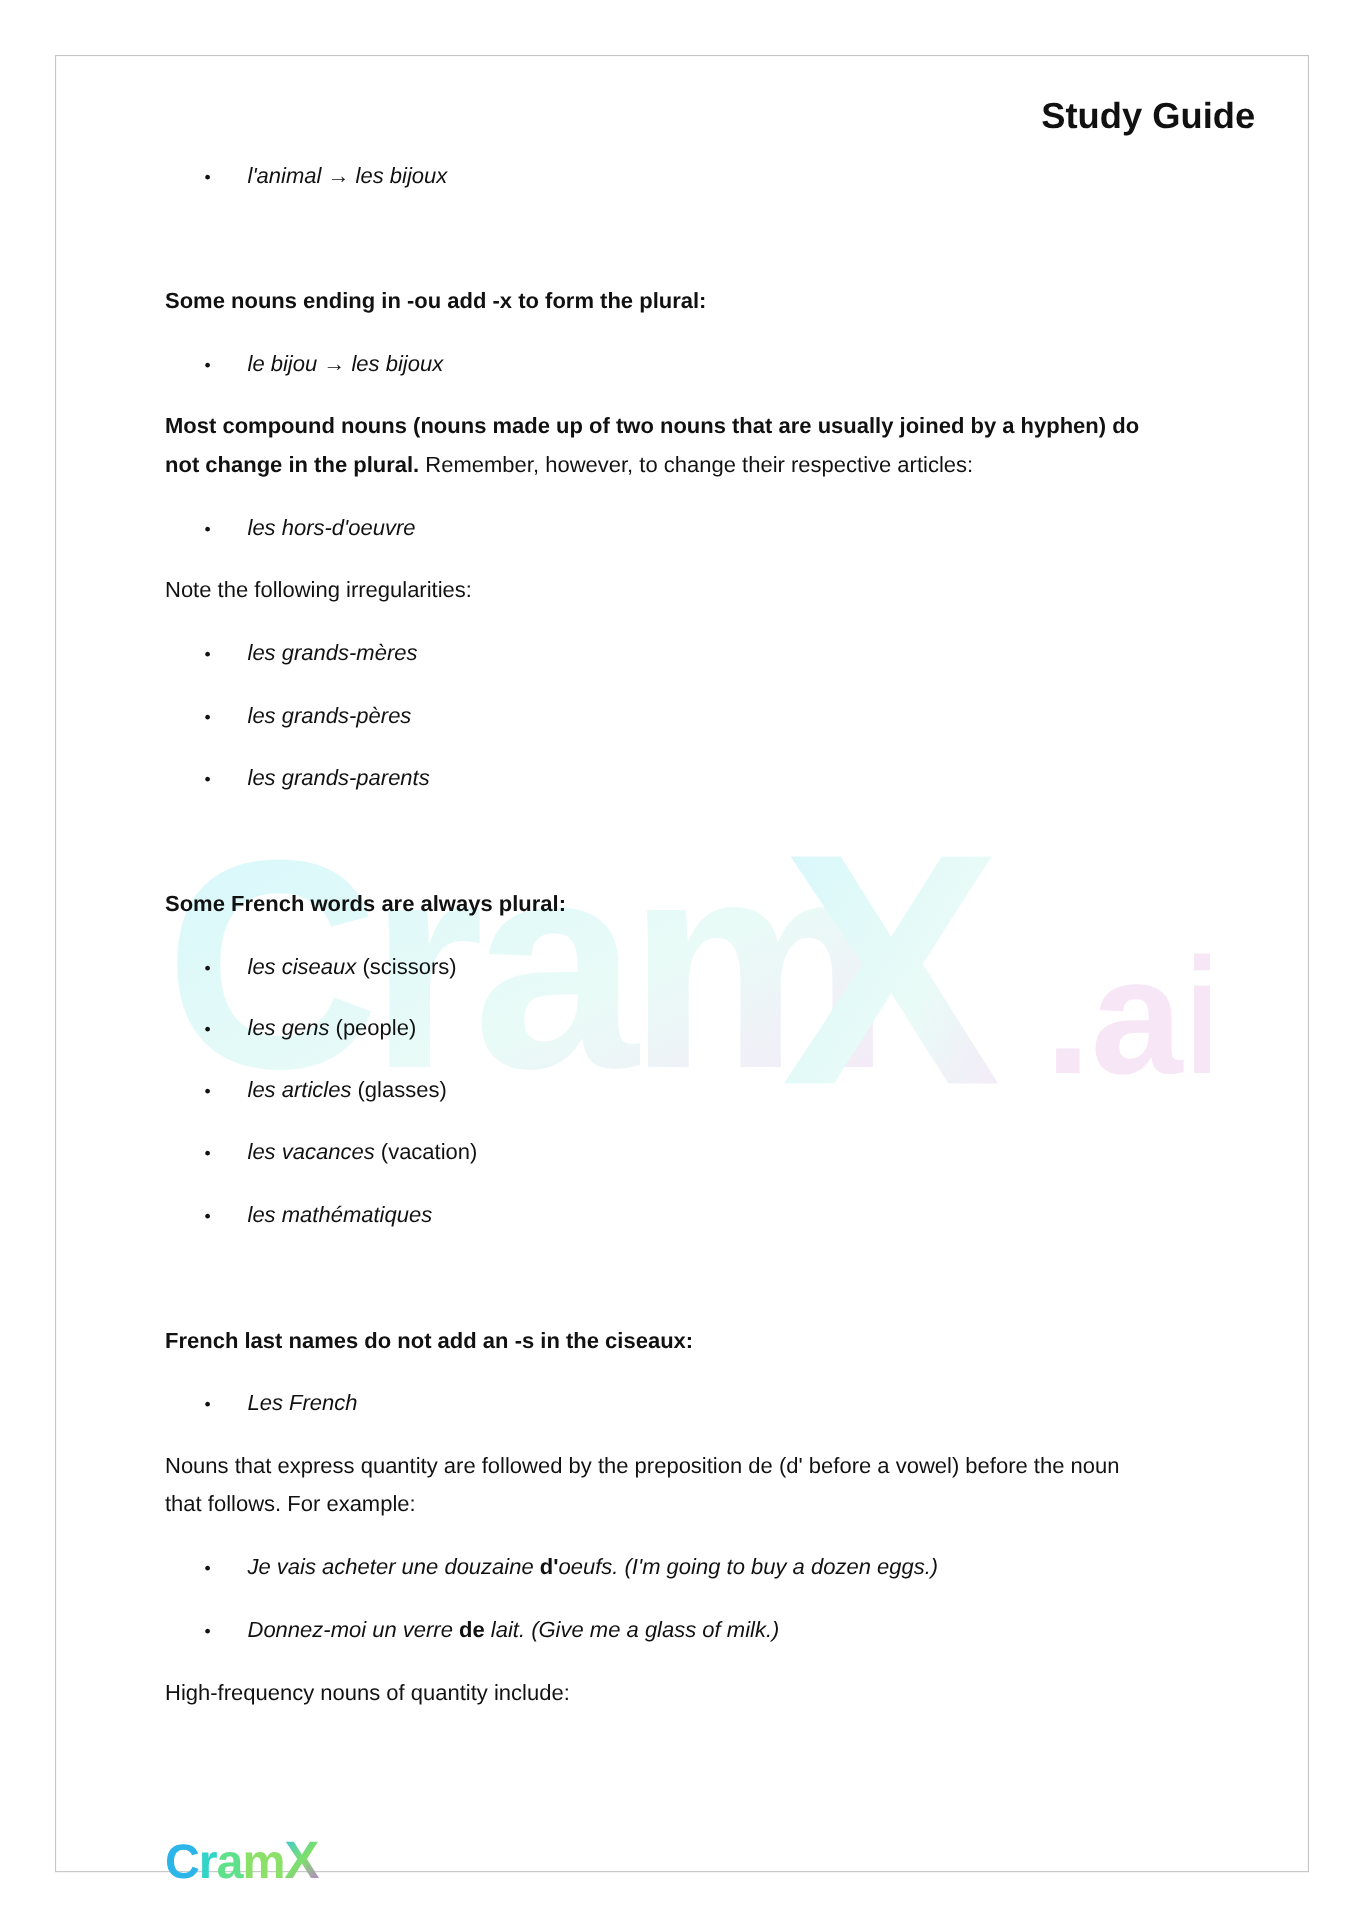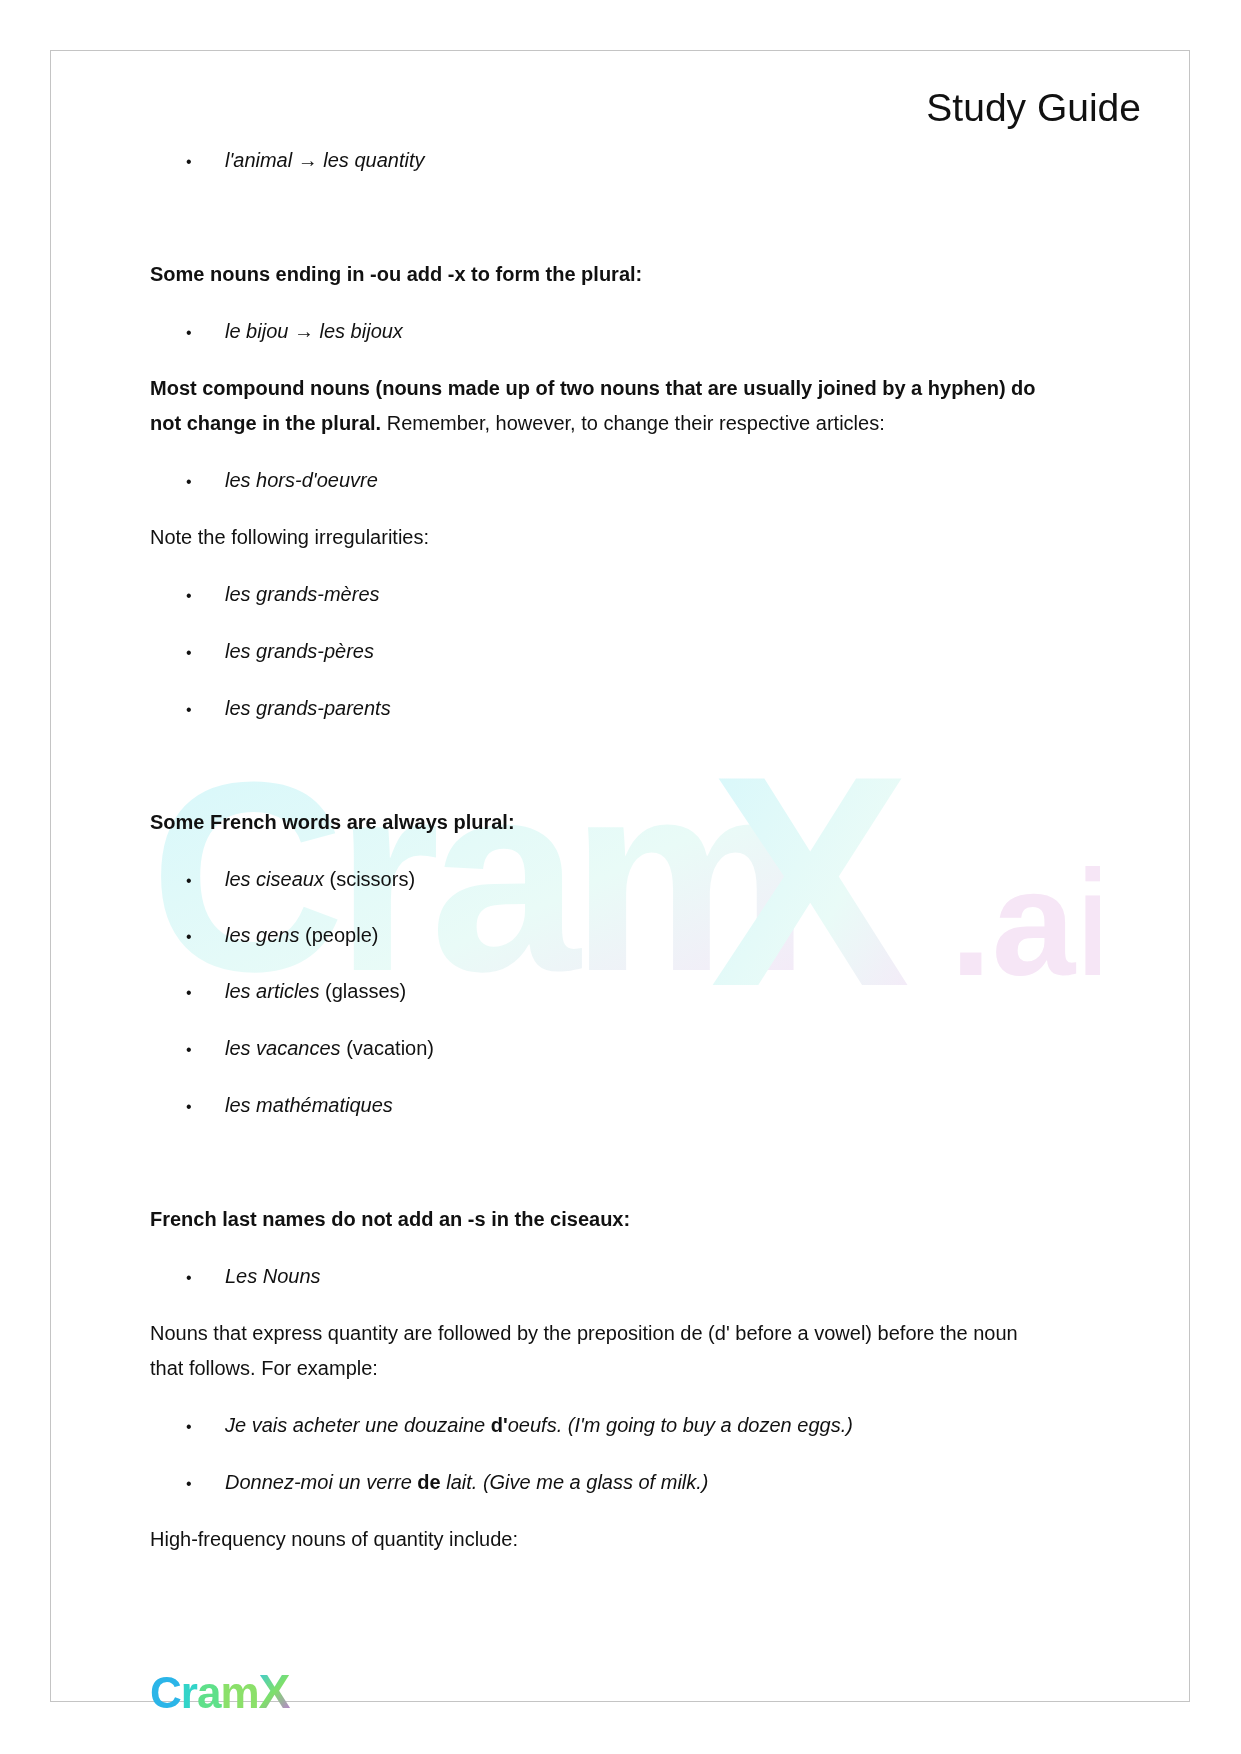--- a/index.html
+++ b/index.html
@@ -2,21 +2,21 @@
 <html><head>
 <meta charset="utf-8">
 <style>
   html, body { margin: 0; padding: 0; background: #ffffff; }
   body { width: 1241px; height: 1754px; position: relative; overflow: hidden;
          font-family: "Liberation Sans", sans-serif; color: #111; }
   .page { position: absolute; left: 50px; top: 50px; width: 1140px; height: 1652px;
           border: 1.5px solid #c4c4c4; box-sizing: border-box; background: #fff; }
   .watermark { position: absolute; left: 150px; top: 755px; width: 950px; height: 245px;
                pointer-events: none; z-index: 0; }
-  .title { position: absolute; right: 100px; top: 86px; font-size: 39px; font-weight: normal;
+  .title { position: absolute; right: 100px; top: 86px; font-size: 33px; font-weight: bold;
            color: #111; z-index: 2; }
   .content { position: absolute; left: 150px; top: 0; width: 940px; z-index: 2; }
   .line { position: absolute; left: 0; font-size: 20px; line-height: 36px; white-space: nowrap; }
   .bullet-row { position: absolute; left: 36px; font-size: 20px; line-height: 36px; white-space: nowrap; }
   .bullet-dot { display: inline-block; width: 39px; font-size: 16px; }
   .bullet-text { font-style: italic; }
   .bold { font-weight: bold; }
   .it { }
   .logo { position: absolute; left: 150px; top: 1664px; font-size: 44px; font-weight: bold;
           letter-spacing: -1px; z-index: 2; }
@@ -43,21 +43,21 @@
   <text x="0" y="215" font-family="Liberation Sans, sans-serif" font-weight="bold" font-size="270" fill="url(#wm)" letter-spacing="-10">Cram</text>
   <text x="560" y="230" font-family="Liberation Sans, sans-serif" font-weight="bold" font-size="300" fill="url(#wm)">X</text>
   <text x="800" y="220" font-family="Liberation Sans, sans-serif" font-weight="bold" font-size="150" fill="#f6e6f6">.ai</text>
 </svg>
 
 <div class="title">Study Guide</div>
 
 <div class="content">
 
   <div class="bullet-row" style="top:142px">
-    <span class="bullet-dot">•</span><span class="bullet-text">l'animal → les quantity</span>
+    <span class="bullet-dot">•</span><span class="bullet-text">l'animal → les bijoux</span>
   </div>
 
   <div class="line bold" style="top:256px">
     <span>Some nouns ending in </span><span class="it">-ou</span><span> add </span><span class="it">-x</span><span> to form the plural:</span>
   </div>
 
   <div class="bullet-row" style="top:313px">
     <span class="bullet-dot">•</span><span class="bullet-text">le bijou → les bijoux</span>
   </div>
 
@@ -98,21 +98,21 @@
   </div>
   <div class="bullet-row" style="top:1087px">
     <span class="bullet-dot">•</span><span class="bullet-text">les mathématiques</span>
   </div>
 
   <div class="line bold" style="top:1201px">
     <span>French last names do not add an </span><span class="it">-s</span><span> in the ciseaux:</span>
   </div>
 
   <div class="bullet-row" style="top:1258px">
-    <span class="bullet-dot">•</span><span class="bullet-text">Les Nouns</span>
+    <span class="bullet-dot">•</span><span class="bullet-text">Les French</span>
   </div>
 
   <div class="line" style="top:1315px">
     <span>Nouns that express quantity are followed by the preposition </span><span class="it">de</span><span> (</span><span class="it">d'</span><span> before a vowel) before the noun</span>
   </div>
   <div class="line" style="top:1350px">that follows. For example:</div>
 
   <div class="bullet-row" style="top:1407px">
     <span class="bullet-dot">•</span><span class="bullet-text">Je vais acheter une douzaine </span><span class="bullet-text bold" style="font-style:normal">d'</span><span class="bullet-text">oeufs. (I'm going to buy a dozen eggs.)</span>
   </div>

